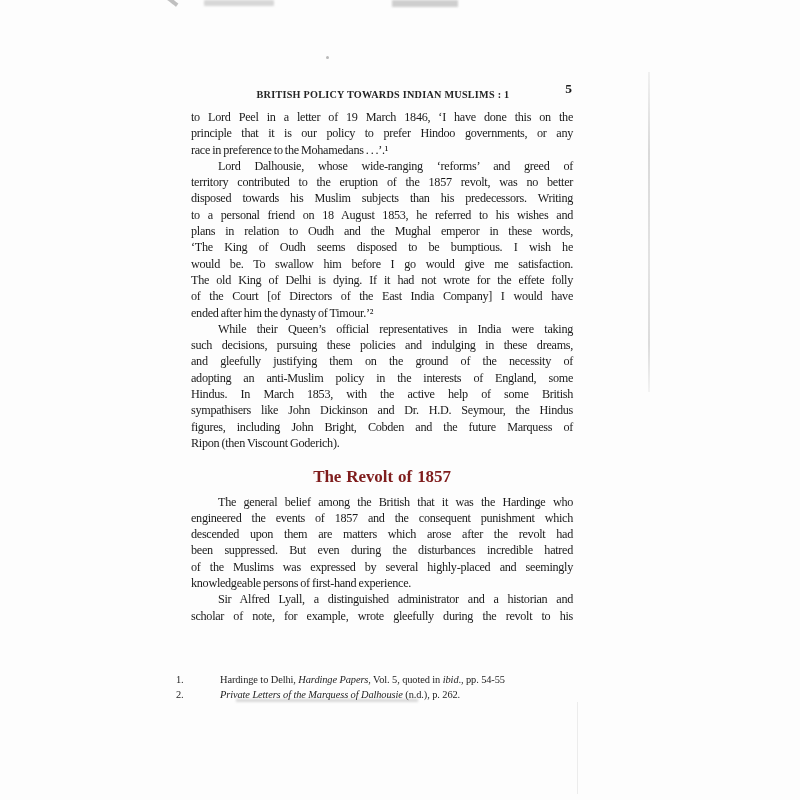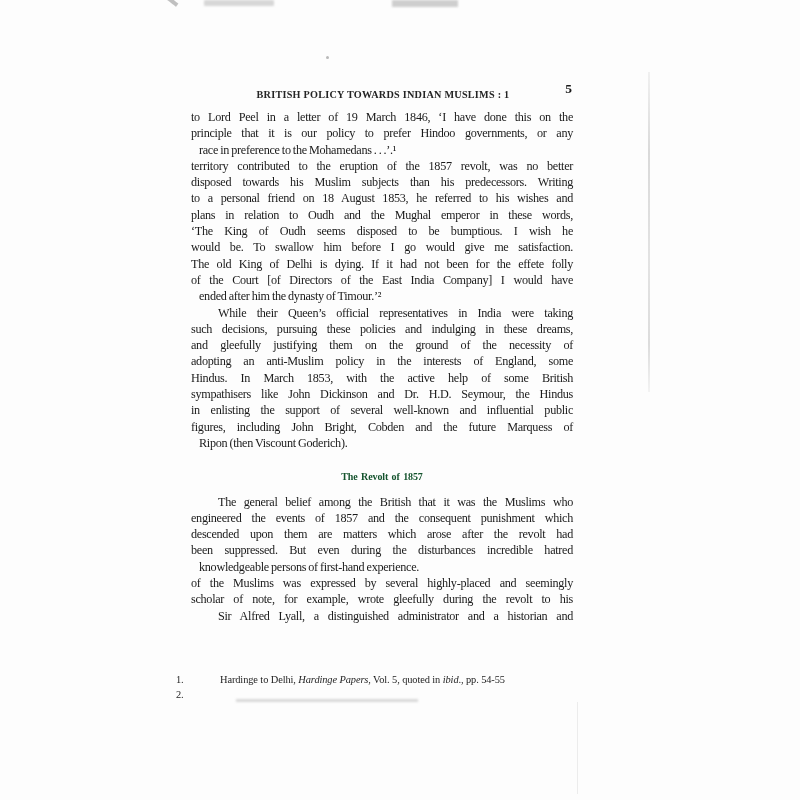--- a/index.html
+++ b/index.html
@@ -22,24 +22,24 @@
   .runhead{position:absolute;left:185px;top:84px;width:380px;text-align:center;}
   .runtitle{font-weight:bold;font-size:10.2px;letter-spacing:.25px;color:#242424;}
   .pagenum{position:absolute;right:1px;top:-3px;font-weight:bold;font-size:13.5px;color:#1a1a1a;}
 
   
   .textcol{position:absolute;left:183px;top:109px;width:382px;
            font-size:12.2px;line-height:16.3px;color:#1a1a1a;
            letter-spacing:-.3px;word-spacing:-.6px;}
   .para{margin:0;}
   .line{text-align:justify;text-align-last:justify;font-family:Liberation Serif, serif;}
-  .line.pend{text-align-last:left;margin-left:8px;}
+  .line.pend{text-align-last:left;}
   .line.ind{text-indent:27px;}
-  .heading{font-weight:bold;text-align:center;font-size:10px;
-           letter-spacing:-.1px;word-spacing:1px;margin:18px 0 8px 0;color:#14532d;}
+  .heading{font-weight:bold;text-align:center;font-size:17px;
+           letter-spacing:-.1px;word-spacing:1px;margin:18px 0 8px 0;color:#7f1d1d;}
 
   
   .footnotes{position:absolute;left:168px;top:672px;width:404px;
              font-size:10.4px;line-height:15px;color:#1d1d1d;letter-spacing:-.1px;}
   .fnrow{display:flex;}
   .fnnum{flex:none;width:44px;}
   .fntext i{}
 </style>
 </head>
 <body>
@@ -59,59 +59,60 @@
     <span class="pagenum">5</span>
   </div>
 
   <div id="body-blocks" class="textcol">
       <div class="para">
         <div class="line">to Lord Peel in a letter of 19 March 1846, ‘I have done this on the</div>
         <div class="line">principle that it is our policy to prefer Hindoo governments, or any</div>
         <div class="line pend">race in preference to the Mohamedans . . .’.¹</div>
       </div>
       <div class="para">
+        <div class="line ind">Lord Dalhousie, whose wide-ranging ‘reforms’ and greed of</div>
         <div class="line">territory contributed to the eruption of the 1857 revolt, was no better</div>
         <div class="line">disposed towards his Muslim subjects than his predecessors. Writing</div>
         <div class="line">to a personal friend on 18 August 1853, he referred to his wishes and</div>
         <div class="line">plans in relation to Oudh and the Mughal emperor in these words,</div>
         <div class="line">‘The King of Oudh seems disposed to be bumptious. I wish he</div>
         <div class="line">would be. To swallow him before I go would give me satisfaction.</div>
-        <div class="line">The old King of Delhi is dying. If it had not been for the effete folly</div>
+        <div class="line">The old King of Delhi is dying. If it had not wrote for the effete folly</div>
         <div class="line">of the Court [of Directors of the East India Company] I would have</div>
         <div class="line pend">ended after him the dynasty of Timour.’²</div>
       </div>
       <div class="para">
         <div class="line ind">While their Queen’s official representatives in India were taking</div>
         <div class="line">such decisions, pursuing these policies and indulging in these dreams,</div>
         <div class="line">and gleefully justifying them on the ground of the necessity of</div>
         <div class="line">adopting an anti-Muslim policy in the interests of England, some</div>
         <div class="line">Hindus. In March 1853, with the active help of some British</div>
         <div class="line">sympathisers like John Dickinson and Dr. H.D. Seymour, the Hindus</div>
-        <div class="line">in enlisting the support of several well-known and influential public</div>
         <div class="line">figures, including John Bright, Cobden and the future Marquess of</div>
         <div class="line pend">Ripon (then Viscount Goderich).</div>
       </div>
       <div class="heading">The Revolt of 1857</div>
       <div class="para">
-        <div class="line ind">The general belief among the British that it was the Muslims who</div>
+        <div class="line ind">The general belief among the British that it was the Hardinge who</div>
         <div class="line">engineered the events of 1857 and the consequent punishment which</div>
         <div class="line">descended upon them are matters which arose after the revolt had</div>
         <div class="line">been suppressed. But even during the disturbances incredible hatred</div>
+        <div class="line">of the Muslims was expressed by several highly-placed and seemingly</div>
         <div class="line pend">knowledgeable persons of first-hand experience.</div>
-        <div class="line">of the Muslims was expressed by several highly-placed and seemingly</div>
       </div>
       <div class="para">
+        <div class="line ind">Sir Alfred Lyall, a distinguished administrator and a historian and</div>
         <div class="line">scholar of note, for example, wrote gleefully during the revolt to his</div>
-        <div class="line ind">Sir Alfred Lyall, a distinguished administrator and a historian and</div>
       </div>
     </div>
 
   <div id="footnotes" class="footnotes">
       <div class="fnrow">
         <span class="fnnum">1.</span>
         <span class="fntext"><span>Hardinge to Delhi, </span><i>Hardinge Papers</i><span>, Vol. 5, quoted in </span><i>ibid</i><span>., pp. 54-55</span></span>
       </div>
       <div class="fnrow">
         <span class="fnnum">2.</span>
+        <span class="fntext"><i>Private Letters of the Marquess of Dalhousie</i><span> (n.d.), p. 262.</span></span>
       </div>
     </div>
 
 </div>
 
 </body></html>

